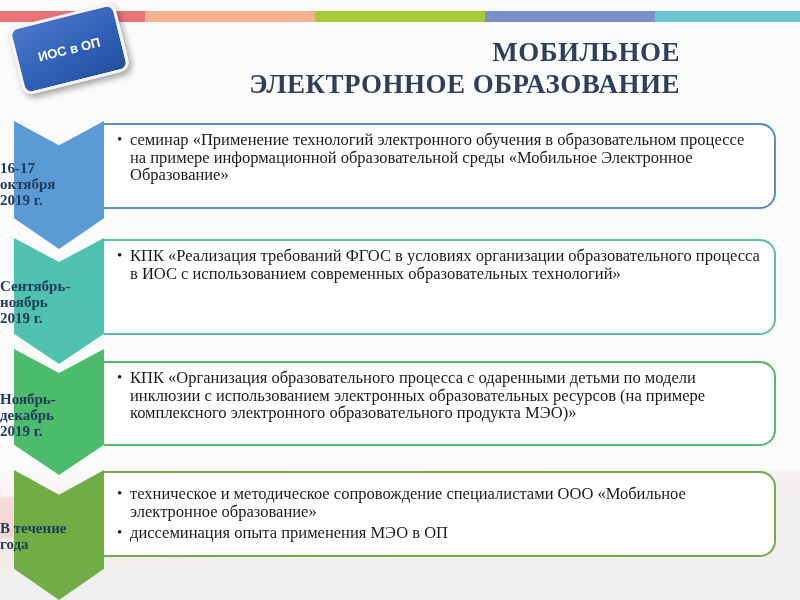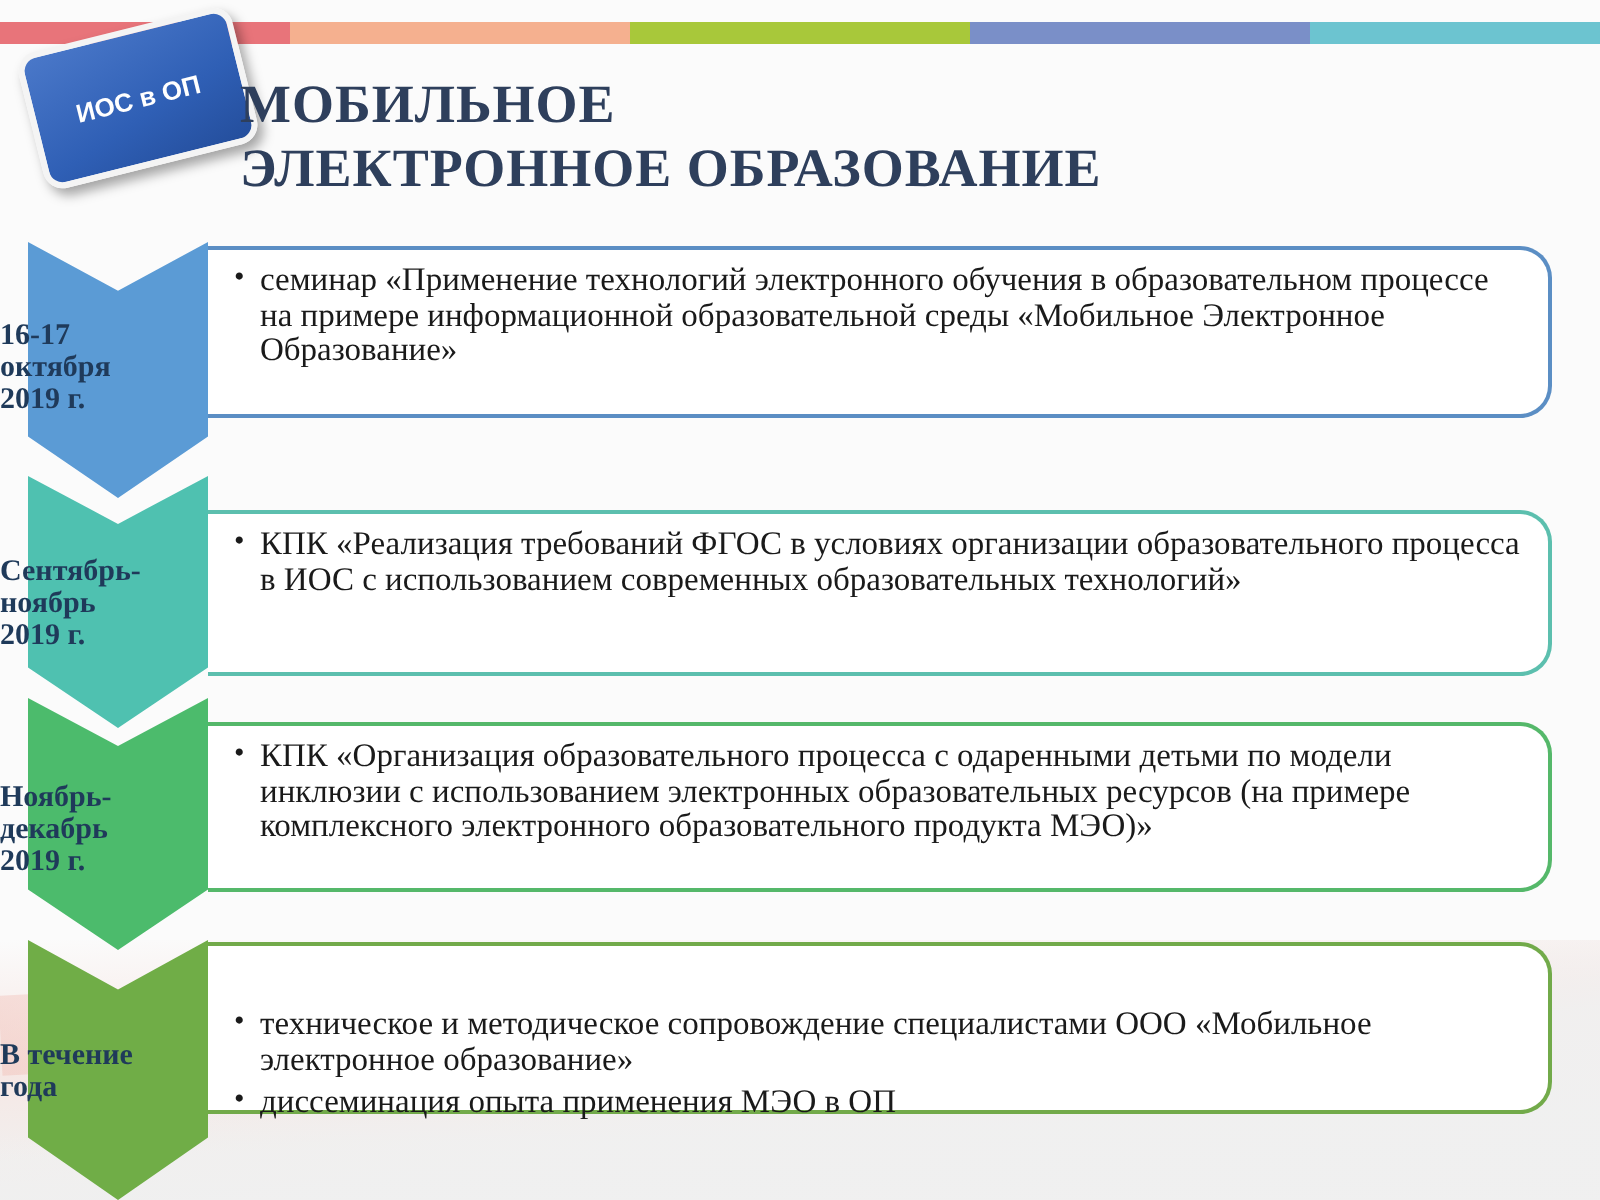--- a/index.html
+++ b/index.html
@@ -29,21 +29,21 @@
     position:absolute; left:14px; top:14px; width:104px; height:64px;
     background:linear-gradient(160deg, #4a78c9 0%, #2f5fb5 60%, #244e9c 100%);
     border:3px solid #f4f4f4; border-radius:10px;
     box-shadow: 2px 4px 6px rgba(0,0,0,0.35);
     transform:rotate(-14deg);
     display:flex; align-items:center; justify-content:center;
     color:#fff; font-family:"Liberation Sans", "DejaVu Sans", sans-serif;
     font-size:13px; font-weight:bold;
   }
   .title {
-    position:absolute; left:120px; top:36px; width:560px; text-align:left;
+    position:absolute; left:120px; top:36px; width:560px; text-align:right;
     color:#2e3f5c; font-weight:bold; font-size:27px; line-height:32px;
     letter-spacing:0.5px;
   }
   .row { position:absolute; left:0; width:800px; }
   .chev {
     position:absolute; left:14px; width:90px;
     clip-path: polygon(0 0, 50% 19%, 100% 0, 100% 76%, 50% 100%, 0 76%);
   }
   .chev-label {
     position:absolute; left:0; width:104px; text-align:left;
@@ -103,21 +103,21 @@
   </div>
 </div>
 
 <div class="row" style="top:230px;">
   <div class="chev" id="c1" style="top: 8px; height: 126px; background: rgb(79, 193, 176);"></div>
   <div class="chev-label" style="top:48px;">
     <div>Сентябрь-</div>
     <div>ноябрь</div>
     <div>2019 г.</div>
   </div>
-  <div class="box" id="b1" style="top: 25px; height: 83px; border-color: rgb(92, 191, 174);">
+  <div class="box" id="b1" style="top: 9px; height: 96px; border-color: rgb(92, 191, 174);">
     <ul>
       <li>КПК «Реализация требований ФГОС в условиях организации образовательного процесса в ИОС с использованием современных образовательных технологий»</li>
     </ul>
   </div>
 </div>
 
 <div class="row" style="top:343px;">
   <div class="chev" id="c2" style="top: 6px; height: 126px; background: rgb(76, 187, 108);"></div>
   <div class="chev-label" style="top:48px;">
     <div>Ноябрь-</div>
@@ -130,19 +130,19 @@
     </ul>
   </div>
 </div>
 
 <div class="row" style="top:463px;">
   <div class="chev" id="c3" style="top: 7px; height: 130px; background: rgb(112, 173, 71);"></div>
   <div class="chev-label" style="top:57px;">
     <div>В течение</div>
     <div>года</div>
   </div>
-  <div class="box" id="b3" style="top: 8px; height: 86px; padding-top: 30px; border-color: rgb(114, 170, 74);">
+  <div class="box" id="b3" style="top: 8px; height: 86px; padding-top: 12px; border-color: rgb(114, 170, 74);">
     <ul>
       <li>техническое и методическое сопровождение специалистами ООО «Мобильное электронное образование»</li>
       <li>диссеминация опыта применения МЭО в ОП</li>
     </ul>
   </div>
 </div>
 
 </body></html>

